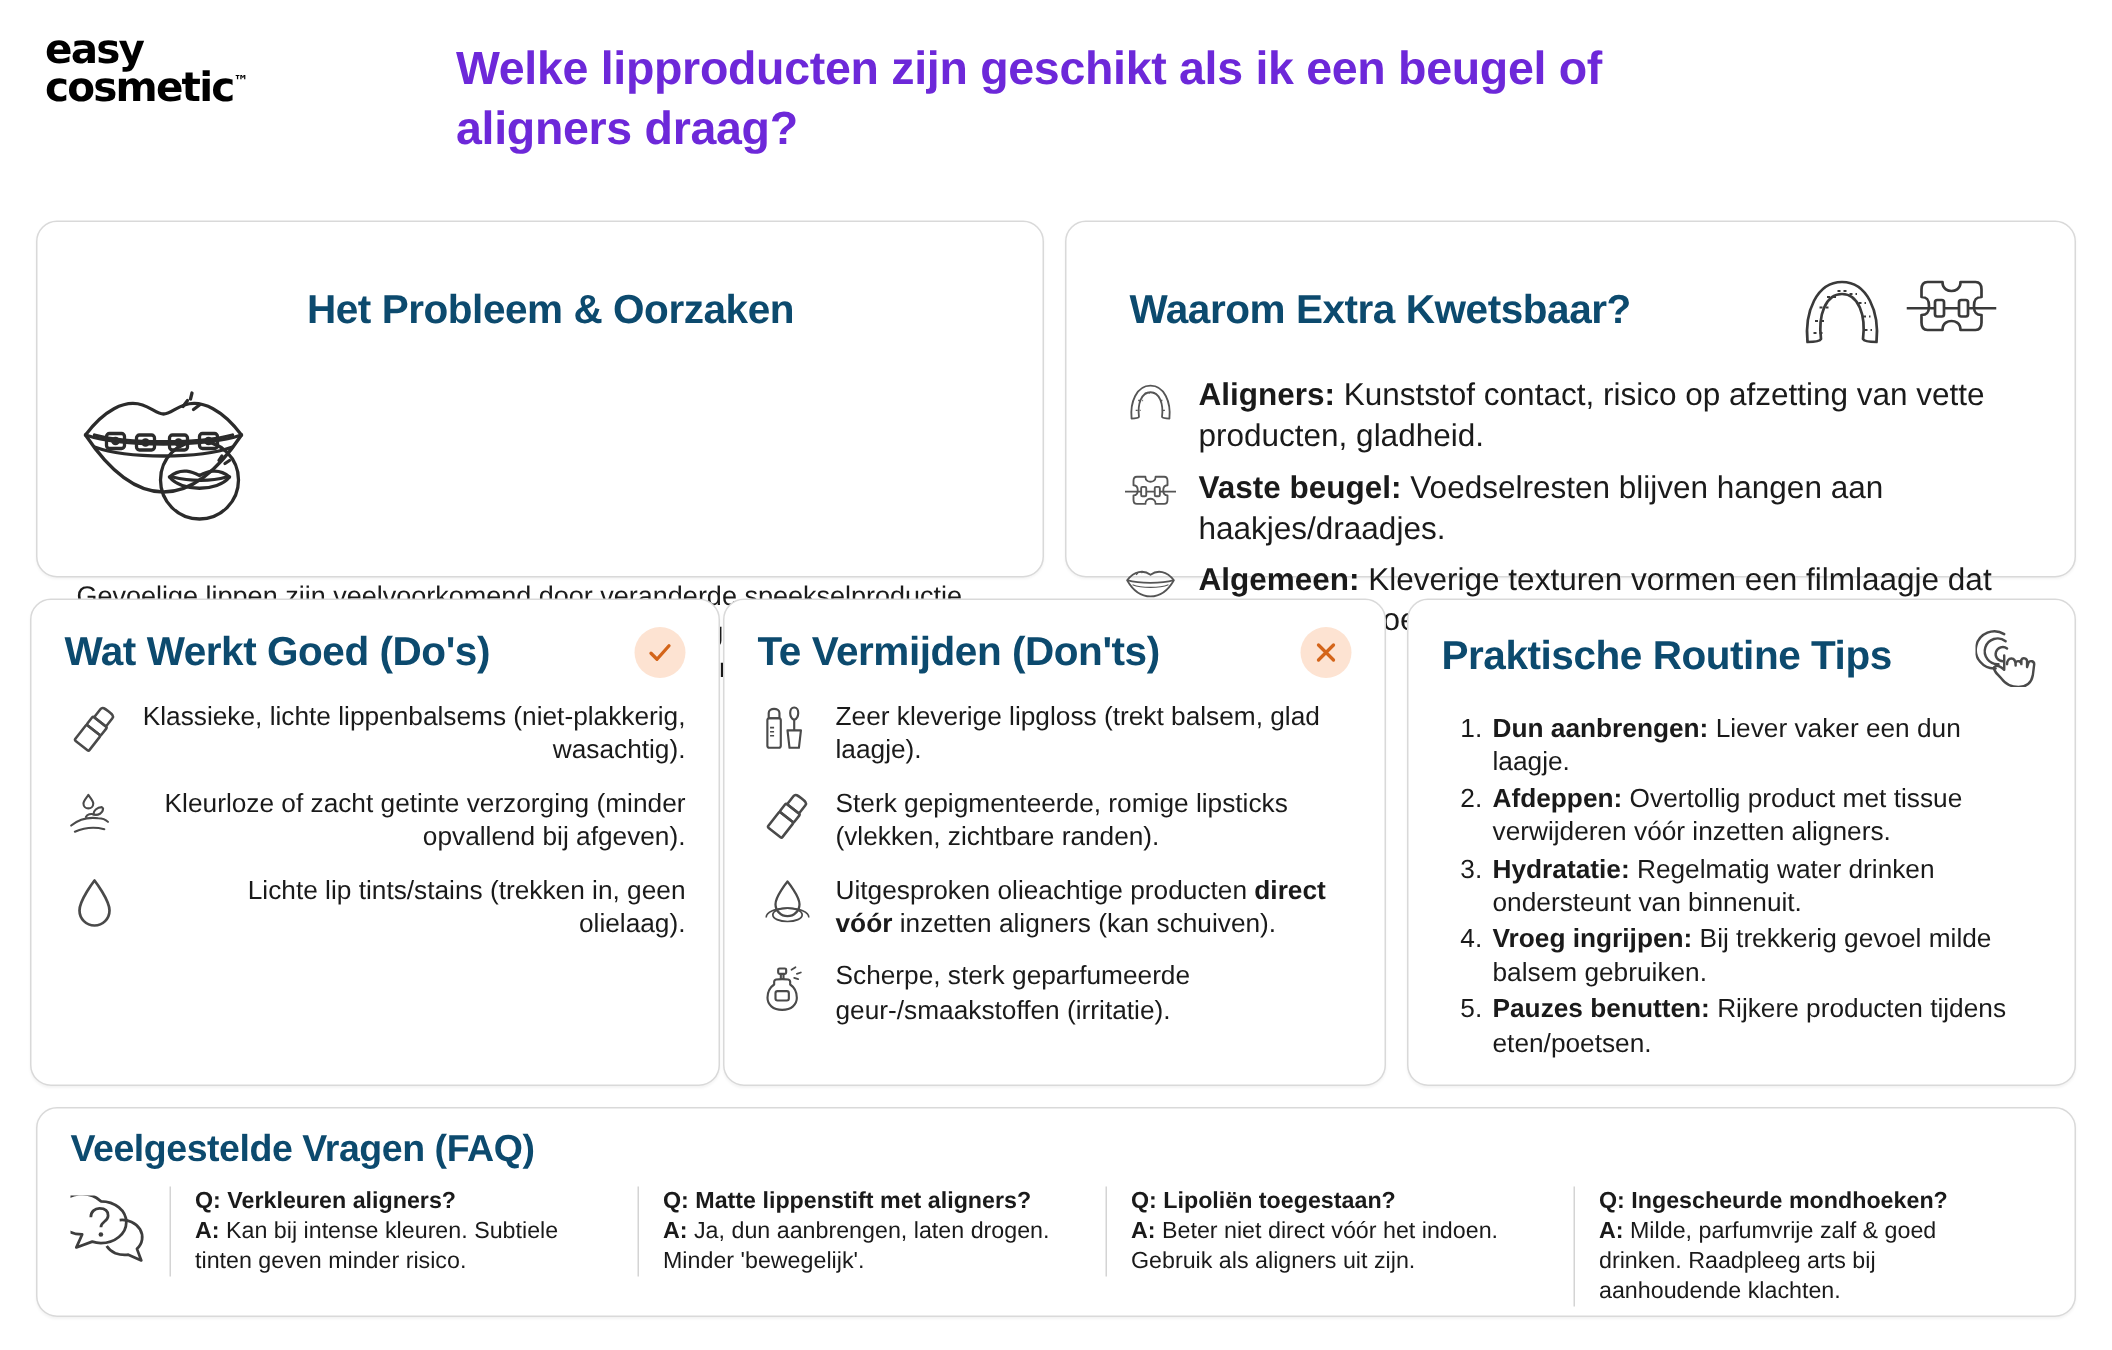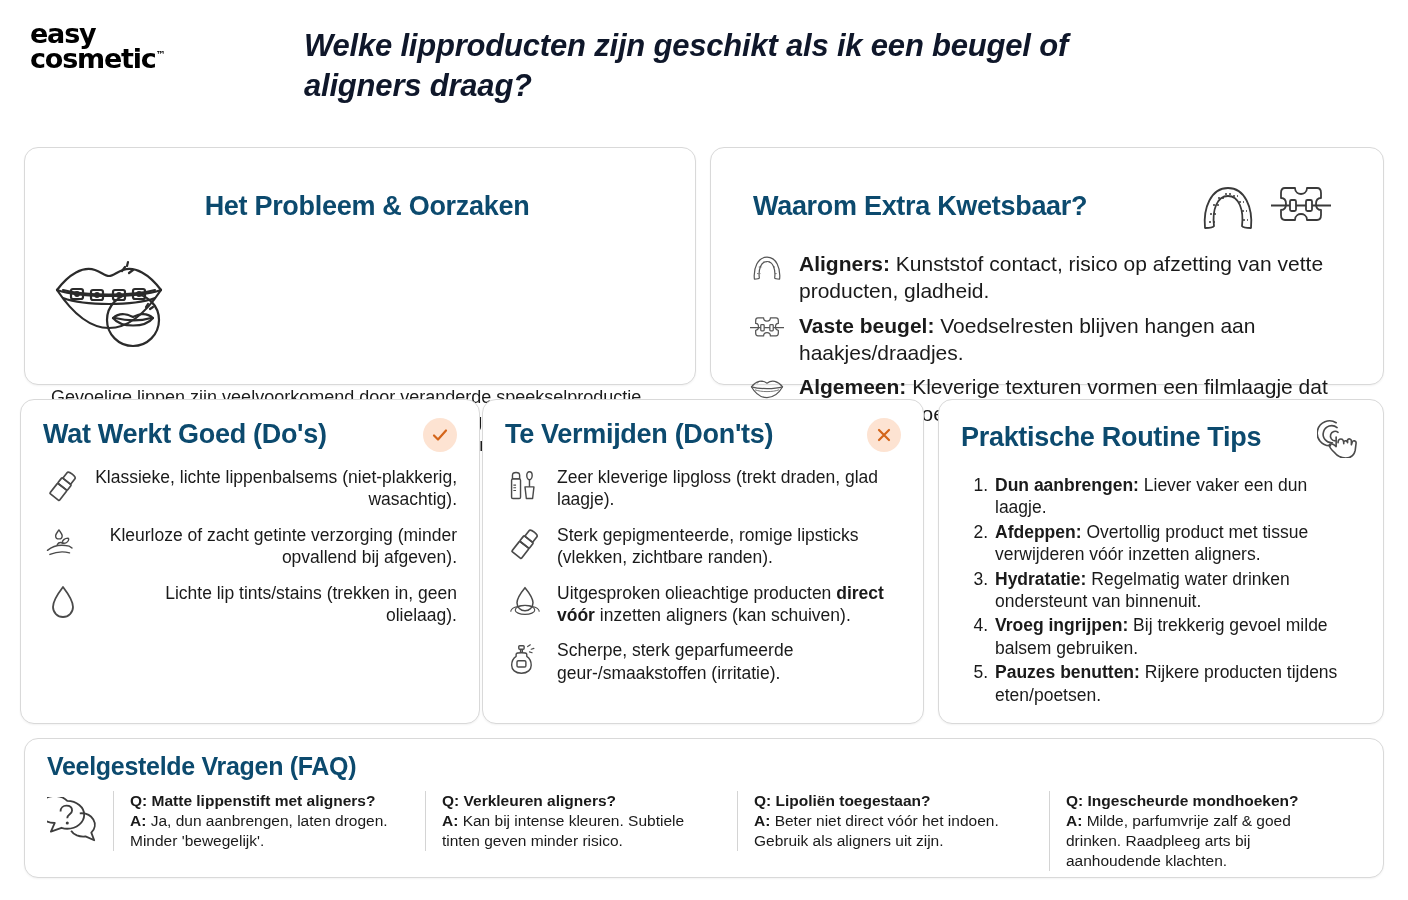--- a/index.html
+++ b/index.html
@@ -15,21 +15,21 @@
 
   
   .header { display: flex; align-items: flex-start; padding: 14px 24px 0 30px; height: 130px; }
   .logo { width: 178px; flex: 0 0 178px; padding-top: 8px; }
   .logo-line { font-weight: 800; font-size: 27px; line-height: 0.92; letter-spacing: -1.2px; color: #000; font-family: "DejaVu Sans", sans-serif; }
   .logo-line2 { position: relative; display: inline-block; }
   .logo-tm { font-size: 10px; font-weight: 700; vertical-align: super; letter-spacing: 0; }
   .title { flex: 1; padding-left: 96px; padding-top: 12px; }
   .title h1 {
     font-size: 31px; font-weight: 700; line-height: 1.28;
-    color: #0f172a; letter-spacing: -0.2px; max-width: 830px; font-style: italic;
+    color: #6d28d9; letter-spacing: -0.2px; max-width: 830px;
   }
 
   
   .card {
     background: #fff;
     border: 1px solid #d9d9d9;
     border-radius: 14px;
     box-shadow: 0 1px 2px rgba(0,0,0,0.05);
     position: absolute;
   }
@@ -246,21 +246,21 @@
         <span class="bullet-ico">
           <svg width="34" height="34" viewBox="0 0 38 38" fill="none" stroke="#4a4a4a" stroke-width="1.6" stroke-linejoin="round">
             <path d="M5 7 c0 -2 2 -3 4 -3 s4 1 4 3 v4 h-8 Z"></path>
             <rect x="4" y="11" width="10" height="22" rx="1.5"></rect>
             <path d="M6 18 h3 M6 21 h3 M6 24 h3" stroke-width="1.2"></path>
             <path d="M24 3 c2 0 3 2 3 4 s-1 5 -3 5 s-3 -3 -3 -5 s1 -4 3 -4 Z"></path>
             <path d="M24 12 v8"></path>
             <path d="M19 20 h10 l-1.5 13 h-7 Z"></path>
           </svg>
         </span>
-        <span class="txt">Zeer kleverige lipgloss (trekt draden, glad laagje).</span>
+        <span class="txt">Zeer kleverige lipgloss (trekt balsem, glad laagje).</span>
       </div>
       <div class="list-item">
         <span class="bullet-ico">
           <svg width="32" height="34" viewBox="0 0 32 34" fill="none" stroke="#4a4a4a" stroke-width="1.7" stroke-linejoin="round">
             <g transform="rotate(38 16 17)">
               <path d="M11 4 c0 -2 2 -2 5 -2 s5 0 5 2 v7 h-10 Z"></path>
               <rect x="10" y="11" width="12" height="7" rx="1"></rect>
               <rect x="10" y="18" width="12" height="13" rx="1"></rect>
             </g>
           </svg>
@@ -318,26 +318,26 @@
     <div class="faq-grid">
       <div class="faq-icon">
         <svg width="54" height="50" viewBox="0 0 56 52" fill="none" stroke="#3d3d3d" stroke-width="1.9" stroke-linejoin="round">
           <path d="M21 4 a17 14 0 1 0 -13 23 l-4 9 l11 -4 a23 23 0 0 0 6 1 a17 14 0 0 0 0 -29 Z"></path>
           <path d="M14 15 c0 -4 3 -6 6 -6 c4 0 6 2 6 5 c0 4 -5 4 -5 8"></path>
           <circle cx="21" cy="27" r="1.6" fill="#3d3d3d" stroke="none"></circle>
           <path d="M34 17 a14 12 0 0 1 12 20 l3 8 l-9 -4 a19 19 0 0 1 -9 -1 a14 12 0 0 1 -6 -5"></path>
         </svg>
       </div>
       <div class="faq-col">
+        <div class="faq-q"><b>Q:</b><span> Verkleuren aligners?</span></div>
+        <div class="faq-a"><b>A:</b><span> Kan bij intense kleuren. Subtiele tinten geven minder risico.</span></div>
+      </div>
+      <div class="faq-col">
         <div class="faq-q"><b>Q:</b><span> Matte lippenstift met aligners?</span></div>
         <div class="faq-a"><b>A:</b><span> Ja, dun aanbrengen, laten drogen. Minder 'bewegelijk'.</span></div>
-      </div>
-      <div class="faq-col">
-        <div class="faq-q"><b>Q:</b><span> Verkleuren aligners?</span></div>
-        <div class="faq-a"><b>A:</b><span> Kan bij intense kleuren. Subtiele tinten geven minder risico.</span></div>
       </div>
       <div class="faq-col">
         <div class="faq-q"><b>Q:</b><span> Lipoliën toegestaan?</span></div>
         <div class="faq-a"><b>A:</b><span> Beter niet direct vóór het indoen. Gebruik als aligners uit zijn.</span></div>
       </div>
       <div class="faq-col">
         <div class="faq-q"><b>Q:</b><span> Ingescheurde mondhoeken?</span></div>
         <div class="faq-a"><b>A:</b><span> Milde, parfumvrije zalf &amp; goed drinken. Raadpleeg arts bij aanhoudende klachten.</span></div>
       </div>
     </div>

